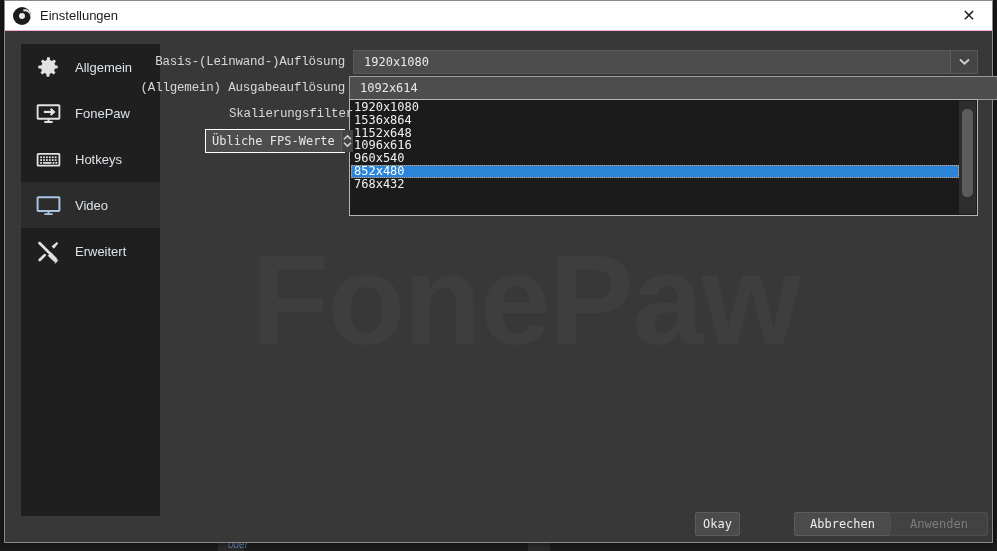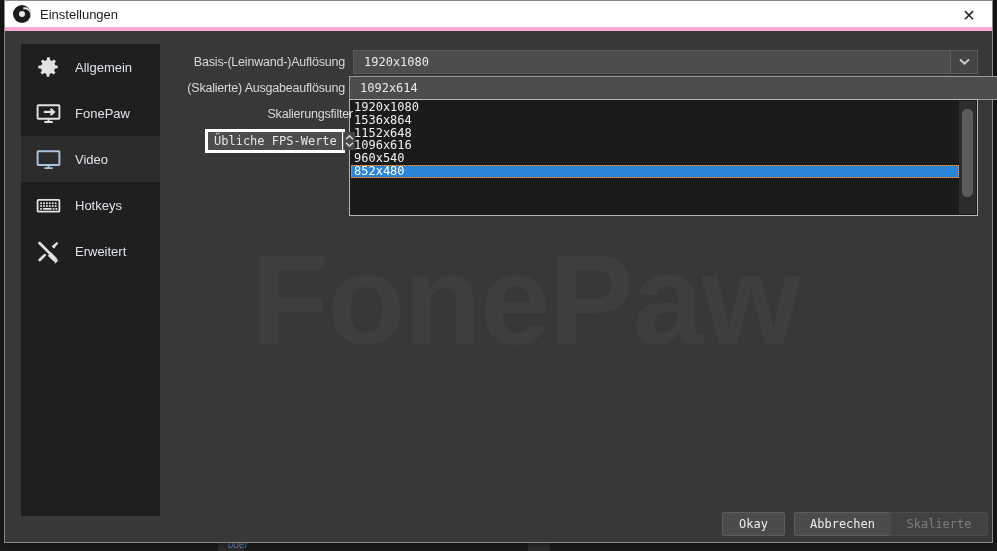--- a/index.html
+++ b/index.html
@@ -51,21 +51,21 @@
     border: 1px solid #8a8a8a;
     box-sizing: border-box;
     box-shadow: 0 0 6px rgba(0,0,0,0.6);
   }
 
   
   .titlebar {
     position: relative;
     height: 30px;
     background: #ffffff;
-    border-bottom: 4px solid #f9a8d4;
+    border-bottom: 1px solid #f9a8d4;
     display: flex;
     align-items: center;
     padding-left: 8px;
     box-sizing: border-box;
   }
   .title-logo {
     width: 18px; height: 18px;
     border-radius: 50%;
     background: #1c1c1c;
     position: relative;
@@ -165,21 +165,21 @@
     font-size: 13px;
     color: #dde2ea;
     font-family: "Liberation Sans", sans-serif;
   }
 
   
   .form-label {
     position: absolute;
     font-size: 12.5px;
     color: #d8d8d8;
-    font-family: Liberation Sans, sans-serif;
+    font-family: Liberation Mono, monospace;
     text-align: right;
     white-space: nowrap;
     letter-spacing: -0.2px;
   }
 
   .combo {
     position: absolute;
     height: 24px;
     background: #4d4d4d;
     border: 1px solid #595959;
@@ -255,21 +255,21 @@
     height: 88px;
     background: #5c5c5c;
     border-radius: 5px;
   }
 
   
   .spinbox {
     position: absolute;
     height: 24px;
     background: #4d4d4d;
-    border: 3px solid #ffffff;
+    border: 1px solid #ffffff;
     box-sizing: border-box;
     display: flex;
     align-items: center;
     cursor: pointer;
   }
   .spin-text {
     flex: 1 1 auto;
     text-align: center;
     font-size: 12px;
     color: #e6e6e6;
@@ -353,30 +353,20 @@
           <svg width="27" height="27" viewBox="0 0 26 24" fill="none" stroke="#e2e2e2" stroke-width="1.8">
             <rect x="2.5" y="4" width="21" height="13" rx="0.6"></rect>
             <path d="M9 20.2h8M13 17v3.2"></path>
             <path d="M8.5 10.5h9" stroke-width="2.1"></path>
             <path d="M15 7.6l3.2 2.9-3.2 2.9" stroke-width="2.1" stroke-linejoin="miter"></path>
           </svg>
         </span>
         <span class="side-label">FonePaw</span>
       </div>
 
-
-      <div class="side-item active">
-        <span class="side-icon">
-          <svg width="27" height="27" viewBox="0 0 26 24" fill="none" stroke="#aac4e0" stroke-width="1.9">
-            <rect x="2.5" y="4" width="21" height="13.2" rx="0.6"></rect>
-            <path d="M9 20.3h8M13 17.2v3.1"></path>
-          </svg>
-        </span>
-        <span class="side-label">Video</span>
-      </div>
 
       <div class="side-item">
         <span class="side-icon">
           <svg width="27" height="27" viewBox="0 0 26 24">
             <rect x="2.5" y="6.5" width="21" height="11.5" rx="0.8" fill="none" stroke="#e2e2e2" stroke-width="1.7"></rect>
             <g fill="#e2e2e2">
               <rect x="5" y="9" width="1.7" height="1.7"></rect>
                 <rect x="7.8" y="9" width="1.7" height="1.7"></rect>
               <rect x="10.6" y="9" width="1.7" height="1.7"></rect>
                 <rect x="13.4" y="9" width="1.7" height="1.7"></rect>
@@ -391,20 +381,30 @@
               <rect x="5" y="14.4" width="1.7" height="1.7"></rect>
                 <rect x="7.8" y="14.4" width="8.1" height="1.7"></rect>
               <rect x="17" y="14.4" width="1.7" height="1.7"></rect>
                 <rect x="19.7" y="14.4" width="1.7" height="1.7"></rect>
             </g>
           </svg>
         </span>
         <span class="side-label">Hotkeys</span>
       </div>
 
+      <div class="side-item active">
+        <span class="side-icon">
+          <svg width="27" height="27" viewBox="0 0 26 24" fill="none" stroke="#aac4e0" stroke-width="1.9">
+            <rect x="2.5" y="4" width="21" height="13.2" rx="0.6"></rect>
+            <path d="M9 20.3h8M13 17.2v3.1"></path>
+          </svg>
+        </span>
+        <span class="side-label">Video</span>
+      </div>
+
       <div class="side-item">
         <span class="side-icon">
           <svg width="27" height="27" viewBox="0 0 24 24" fill="none" stroke="#e2e2e2" stroke-width="2.4" stroke-linecap="round">
             <path d="M4 4.5l11 11"></path>
             <path d="M19.5 4.2l-4 3.2 1.3 1.3 3.2-4z" fill="#e2e2e2" stroke-width="1"></path>
             <path d="M4.2 19.6l4.4-4.4"></path>
             <path d="M20 20.2c-1.2 1.2-3 .7-3.9-.2l-4.3-4.3 2.5-2.5 4.3 4.3c.9.9 1.4 2.1.2 3.3-.3.3-.5.5-.8 1.4z" fill="#e2e2e2" stroke-width="0.8"></path>
           </svg>
         </span>
         <span class="side-label">Erweitert</span>
@@ -415,56 +415,57 @@
 
     <div class="combo" style="left:348px; top:19px; width:625px;">
       <span class="combo-text">1920x1080</span>
       <span class="combo-arrow">
         <svg width="11" height="8" viewBox="0 0 11 8">
             <path d="M1 1.5l4.5 4.2L10 1.5" fill="none" stroke="#cfcfcf" stroke-width="1.9"></path>
           </svg>
       </span>
     </div>
 
-    <div class="form-label" style="left:120px; top:50px; width:220px;">(Skalierte) Ausgabeauflösung</div>
+    <div class="form-label" style="left:120px; top:50px; width:220px;">(Allgemein) Ausgabeauflösung</div>
 
     <div class="combo open" style="left:344px; top:45px; width:742px;">
       <span class="combo-text">1092x614</span>
       <span class="combo-arrow">
         <svg width="11" height="8" viewBox="0 0 11 8">
             <path d="M1 1.5l4.5 4.2L10 1.5" fill="none" stroke="#cfcfcf" stroke-width="1.9"></path>
           </svg>
       </span>
     </div>
 
     <div class="dropdown" style="left:344px; top:68px; width:629px; height:117px;">
       <div class="dd-scrollarea">
         <div class="dd-item">1920x1080</div>
         <div class="dd-item">1536x864</div>
         <div class="dd-item">1152x648</div>
         <div class="dd-item">1096x616</div>
         <div class="dd-item">960x540</div>
         <div class="dd-item selected">852x480</div>
+        <div class="dd-item">768x432</div>
 
       </div>
       <div class="dd-scrollbar">
         <div class="dd-thumb"></div>
       </div>
     </div>
 
     <div class="form-label" style="left:188px; top:76px; width:160px;">Skalierungsfilter</div>
 
     <div class="spinbox" style="left:200px; top:98px; width:140px;">
       <span class="spin-text">Übliche FPS-Werte</span>
       <span class="spin-btns">
         <svg width="11" height="16" viewBox="0 0 11 16" fill="none" stroke="#d2d2d2" stroke-width="1.5">
           <path d="M2 6.3l3.5-3.4L9 6.3"></path>
           <path d="M2 9.7l3.5 3.4L9 9.7"></path>
         </svg>
       </span>
     </div>
 
-    <div class="btn" style="left:717px; top:481px; width:63px;">Okay</div>
+    <div class="btn" style="left:690px; top:481px; width:45px;">Okay</div>
     <div class="btn" style="left:789px; top:481px; width:97px;">Abbrechen</div>
-    <div class="btn disabled" style="left:885px; top:481px; width:98px;">Skalierte</div>
+    <div class="btn disabled" style="left:885px; top:481px; width:98px;">Anwenden</div>
 
   </div>
 </div>
 
 </body></html>

